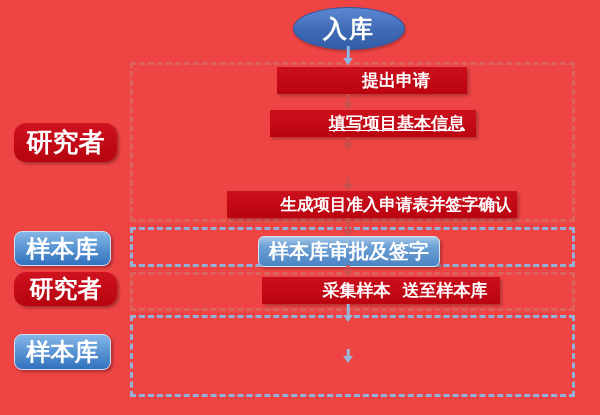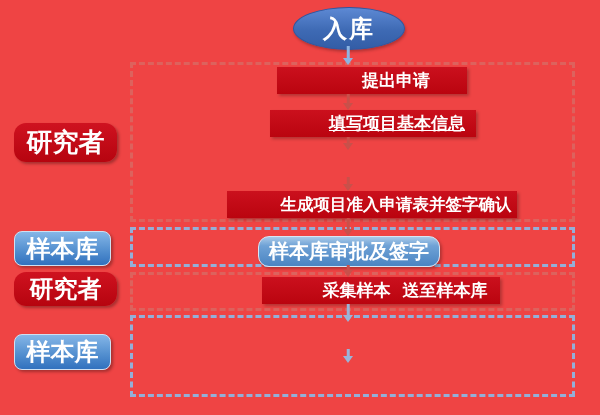--- a/index.html
+++ b/index.html
@@ -50,21 +50,21 @@
   
   .step{
     position:absolute;
     display:flex;align-items:center;justify-content:center;
     color:#ffffff;font-weight:bold;white-space:pre;
     box-shadow:2px 2px 3px rgba(0,0,0,.25);
   }
   .step.red{background:linear-gradient(180deg,#cb101d,#ba040f);font-size:17px;padding-left:48px;}
   .step.blue{
     background:linear-gradient(180deg,#a9c9e8 0%,#6fa2d6 30%,#4a84c2 100%);
-    border:1px solid #d8e6f4;border-radius:11px;
+    border:1px solid #d8e6f4;border-radius:6px;
     font-size:19px;
   }
   #step1{left:277px;top:67px;width:142px;height:27px;}
   #step2{left:270px;top:110px;width:158px;height:27px;text-decoration:underline;}
   #step3{left:254px;top:150px;width:190px;height:27px;}
   #step4{left:227px;top:191px;width:242px;height:27px;font-size:16.5px;}
   #step5{left:258px;top:236px;width:180px;height:29px;font-size:20px;}
   #step6{left:262px;top:277px;width:190px;height:27px;}
   #step7{left:231px;top:322px;width:234px;height:27px;}
   #step8{left:266px;top:363px;width:164px;height:27px;}

